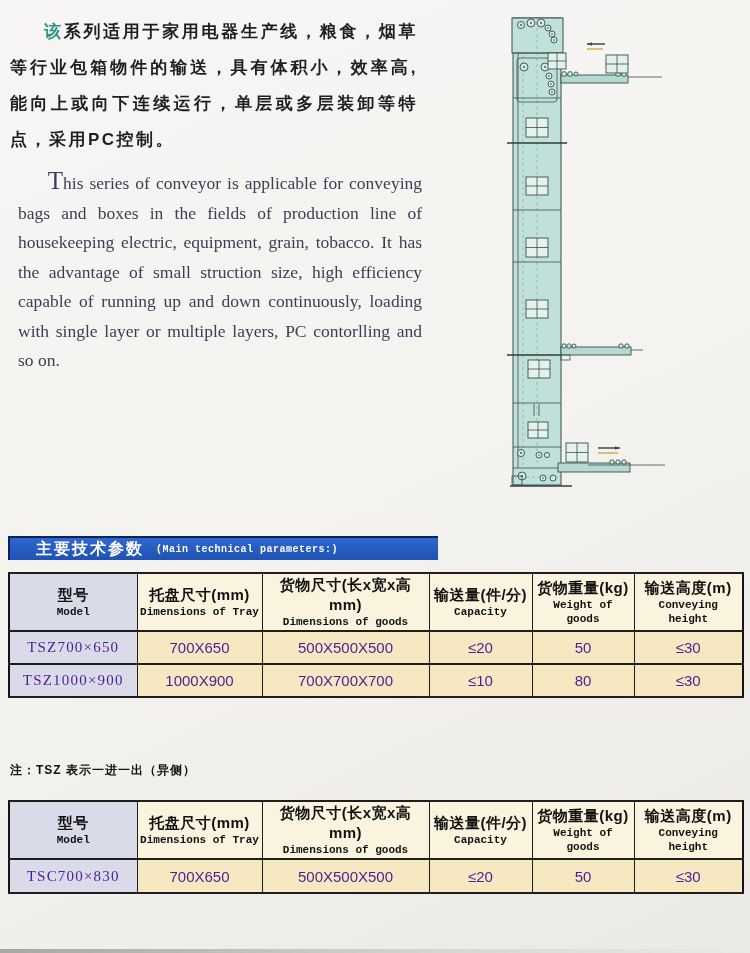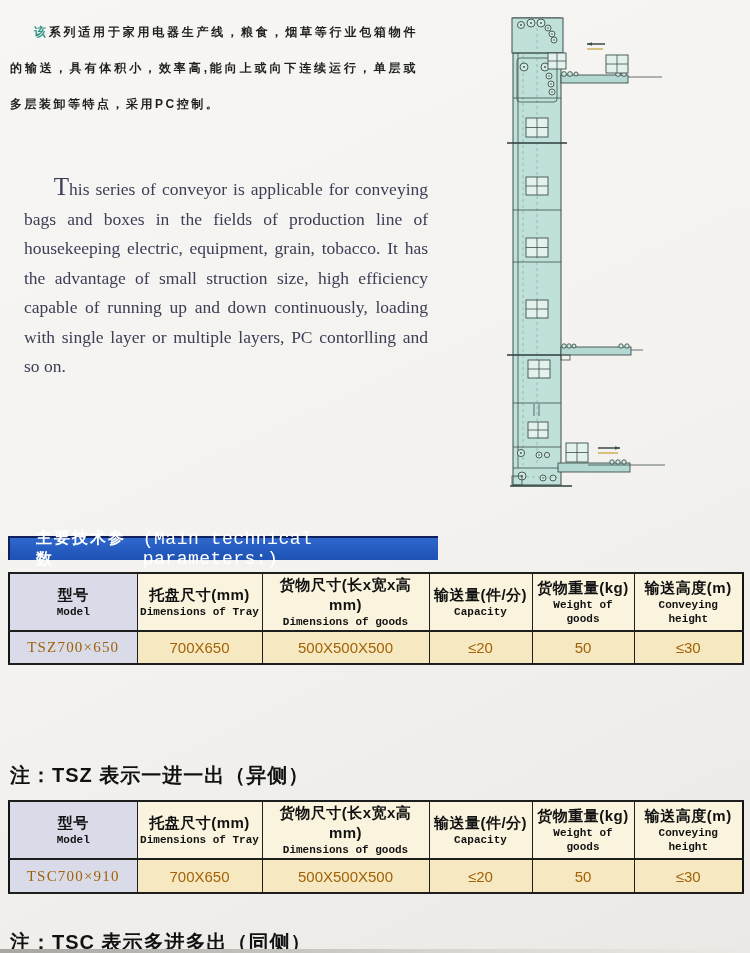--- a/index.html
+++ b/index.html
@@ -14,29 +14,29 @@
   }
   .page::after{
     content:"";position:absolute;left:0;bottom:0;width:100%;height:4px;
     background:linear-gradient(90deg,#a8a6a1,#d8d6d1 60%,transparent);
     pointer-events:none;
   }
 
   
   .intro-zh{
     position:absolute;left:10px;top:14px;width:408px;
-    font-weight:bold;font-size:12px;line-height:36px;letter-spacing:2.5px;
+    font-weight:bold;font-size:17px;line-height:36px;letter-spacing:2.5px;
     color:#1f1f1f;text-align:justify;text-indent:2em;margin:0;
   }
   .intro-zh .lead{color:#2f9383;}
   .intro-en{
     position:absolute;left:10px;top:160px;width:404px;
     font-family:"Liberation Serif",serif;
     font-size:17.5px;line-height:29.5px;color:#3d3d55;
-    text-align:justify;text-indent:1.7em;margin:14px;
+    text-align:justify;text-indent:1.7em;margin:8px;
   }
   .intro-en .lead{font-size:25px;line-height:1;}
 
   
   .diagram{position:absolute;left:500px;top:10px;width:175px;height:482px;}
   .diagram svg{display:block;}
   .twr{fill:#c0e0da;stroke:#3c4f4c;stroke-width:1;}
   .box{fill:#e4f2ee;stroke:#3c4f4c;stroke-width:0.9;}
   .deck{fill:#b4d8d2;stroke:#3c4f4c;stroke-width:0.9;}
   .ln{stroke:#3c4f4c;stroke-width:0.8;fill:none;}
@@ -48,46 +48,46 @@
 
   
   .banner{
     position:absolute;left:8px;top:536px;width:430px;height:24px;
     background:linear-gradient(180deg,#2f67cd,#1e52b4);
     border-top:2px solid #10205a;border-left:2px solid #10205a;
     color:#fff;display:flex;align-items:center;padding-left:26px;
     box-sizing:border-box;
   }
   .banner .bzh{font-weight:bold;font-size:16px;letter-spacing:2px;}
-  .banner .ben{font-family:"Liberation Mono",monospace;font-weight:normal;font-size:18px;margin-left:6px;letter-spacing:0.5px;}
+  .banner .ben{font-family:"Liberation Mono",monospace;font-weight:bold;font-size:10px;margin-left:12px;letter-spacing:0.5px;}
 
   
   table.params{
     position:absolute;left:8px;width:734px;
     border-collapse:collapse;table-layout:fixed;
     background:#f6e8c1;border:2.5px solid #141414;padding-left:8px;
   }
   #table1{top:572px;}
   #table2{top:800px;}
   table.params th,table.params td{
     border:1px solid #1e1e1e;border-top-width:2px;border-bottom-width:2px;
     text-align:center;vertical-align:middle;padding:0 2px;overflow:hidden;
   }
   table.params th{height:56px;background:#faf3dd;}
-  table.params td{height:31px;font-size:15px;color:#a16207;}
+  table.params td{height:31px;font-size:15px;color:#4c1d95;}
   #table2 td{height:32px;}
   .mcol{background:#d9dbe9 !important;}
   .hzh{font-weight:bold;font-size:15px;line-height:1.35;color:#111;letter-spacing:0.5px;}
   .hen{font-family:"Liberation Mono",monospace;font-size:11px;line-height:1.3;color:#111;}
   td.model{font-family:"Liberation Serif",serif;font-size:16px;letter-spacing:1.2px;}
   td.val{font-family:"Liberation Sans",sans-serif;margin-top:20px;}
 
   .note{
     position:absolute;left:10px;width:500px;margin:0;
-    font-weight:bold;font-size:20px;letter-spacing:1px;color:#111;
+    font-weight:bold;font-size:12px;letter-spacing:1px;color:#111;
   }
   #note1{top:762px;}
   #note2{top:929px;}
 </style>
 </head>
 <body>
 
 <div class="page">
 
   <p class="intro-zh"><span class="lead">该</span><span>系列适用于家用电器生产线，粮食，烟草等行业包箱物件的输送，具有体积小，效率高,能向上或向下连续运行，单层或多层装卸等特点，采用PC控制。</span></p>
@@ -266,20 +266,28 @@
           </th>
     </tr>
     <tr>
       <td class="model mcol">TSZ700×650</td>
       <td class="val">700X650</td>
       <td class="val">500X500X500</td>
       <td class="val">≤20</td>
       <td class="val">50</td>
       <td class="val">≤30</td>
     </tr>
+    <tr>
+      <td class="model mcol">TSZ1000×900</td>
+      <td class="val">1000X900</td>
+      <td class="val">700X700X700</td>
+      <td class="val">≤10</td>
+      <td class="val">80</td>
+      <td class="val">≤30</td>
+    </tr>
   </tbody>
     </table>
 
   <p class="note" id="note1">注：TSZ 表示一进一出（异侧）</p>
 
   <table class="params" id="table2">
     <colgroup>
         <col style="width:128px">
         <col style="width:125px">
         <col style="width:167px">
@@ -308,25 +316,24 @@
       <th>
             <div class="hzh">货物重量(kg)</div>
             <div class="hen">Weight of goods</div>
           </th>
       <th>
             <div class="hzh">输送高度(m)</div>
             <div class="hen">Conveying height</div>
           </th>
     </tr>
     <tr>
-      <td class="model mcol">TSC700×910</td>
+      <td class="model mcol">TSC700×830</td>
       <td class="val">700X650</td>
       <td class="val">500X500X500</td>
       <td class="val">≤20</td>
       <td class="val">50</td>
       <td class="val">≤30</td>
     </tr>
   </tbody>
     </table>
 
-  <p class="note" id="note2">注：TSC 表示多进多出（同侧）</p>
 
 </div>
 
 </body></html>

